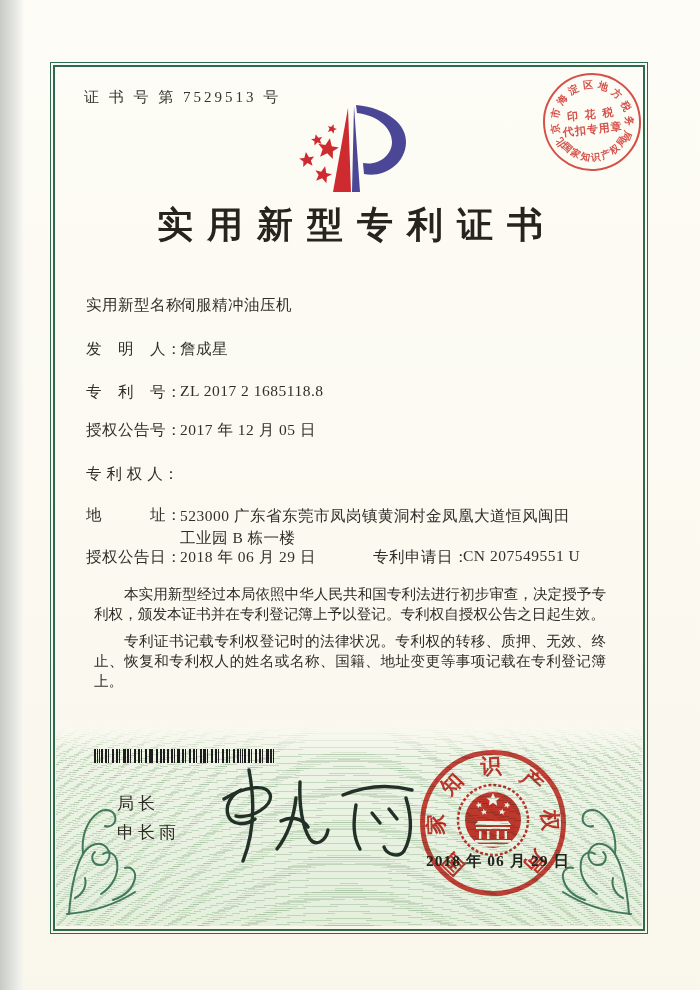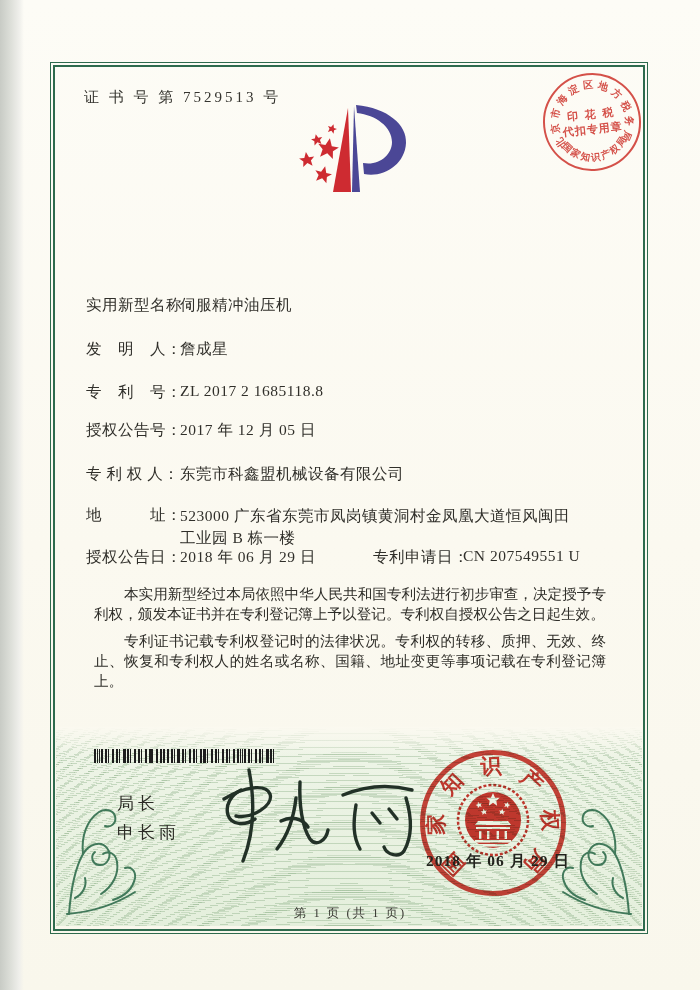--- a/index.html
+++ b/index.html
@@ -124,35 +124,35 @@
         <span style="position: absolute; left: 50%; top: 50%; transform: translate(-50%, -50%) rotate(230deg) translateY(-36px) rotate(180deg);">国</span>
         <span style="position: absolute; left: 50%; top: 50%; transform: translate(-50%, -50%) rotate(213.333deg) translateY(-36px) rotate(180deg);">家</span>
         <span style="position: absolute; left: 50%; top: 50%; transform: translate(-50%, -50%) rotate(196.667deg) translateY(-36px) rotate(180deg);">知</span>
         <span style="position: absolute; left: 50%; top: 50%; transform: translate(-50%, -50%) rotate(180deg) translateY(-36px) rotate(180deg);">识</span>
         <span style="position: absolute; left: 50%; top: 50%; transform: translate(-50%, -50%) rotate(163.333deg) translateY(-36px) rotate(180deg);">产</span>
         <span style="position: absolute; left: 50%; top: 50%; transform: translate(-50%, -50%) rotate(146.667deg) translateY(-36px) rotate(180deg);">权</span>
         <span style="position: absolute; left: 50%; top: 50%; transform: translate(-50%, -50%) rotate(130deg) translateY(-36px) rotate(180deg);">局</span>
       </div>
   </div>
 
+  <div class="title abs">实用新型专利证书</div>
 
   <span class="fl" style="left:86px;top:295px">实用新型名称：</span>
   <span class="fv" style="left:180px;top:295px">伺服精冲油压机</span>
 
   <span class="fl" style="left:86px;top:339px">发　明　人：</span>
   <span class="fv" style="left:180px;top:339px">詹成星</span>
 
   <span class="fl" style="left:86px;top:382px">专　利　号：</span>
   <span class="fv" style="left:180px;top:382px">ZL 2017 2 1685118.8</span>
 
   <span class="fl" style="left:86px;top:420px">授权公告号：</span>
   <span class="fv" style="left:180px;top:420px">2017 年 12 月 05 日</span>
 
   <span class="fl" style="left:86px;top:464px">专 利 权 人：</span>
-  <span class="fv" style="left:180px;top:464px">东莞市科鑫盟机械设备有限公司</span>
 
   <span class="fl" style="left:86px;top:505px">地　　　址：</span>
   <span class="fv addr" style="left:180px;top:505px;white-space:pre-line">523000 广东省东莞市凤岗镇黄洞村金凤凰大道恒风闽田
 工业园 B 栋一楼</span>
 
   <span class="fl" style="left:86px;top:547px">授权公告日：</span>
   <span class="fv" style="left:180px;top:547px">2018 年 06 月 29 日</span>
   <span class="fl" style="left:373px;top:547px">专利申请日：</span>
   <span class="fv" style="left:463px;top:547px">CN 207549551 U</span>
 
@@ -236,14 +236,13 @@
           <rect x="40.6" y="48" width="2.4" height="8"></rect>
           <rect x="48.6" y="48" width="2.4" height="8"></rect>
           <rect x="19" y="57" width="36" height="2.6"></rect>
           <rect x="16" y="61" width="42" height="2.6"></rect>
         </g>
       </svg>
     </div>
     <div class="seal-date">2018 年 06 月 29 日</div>
   </div>
 
-  <div class="footer abs">第 1 页 (共 1 页)</div>
 </div>
 
 </body></html>

